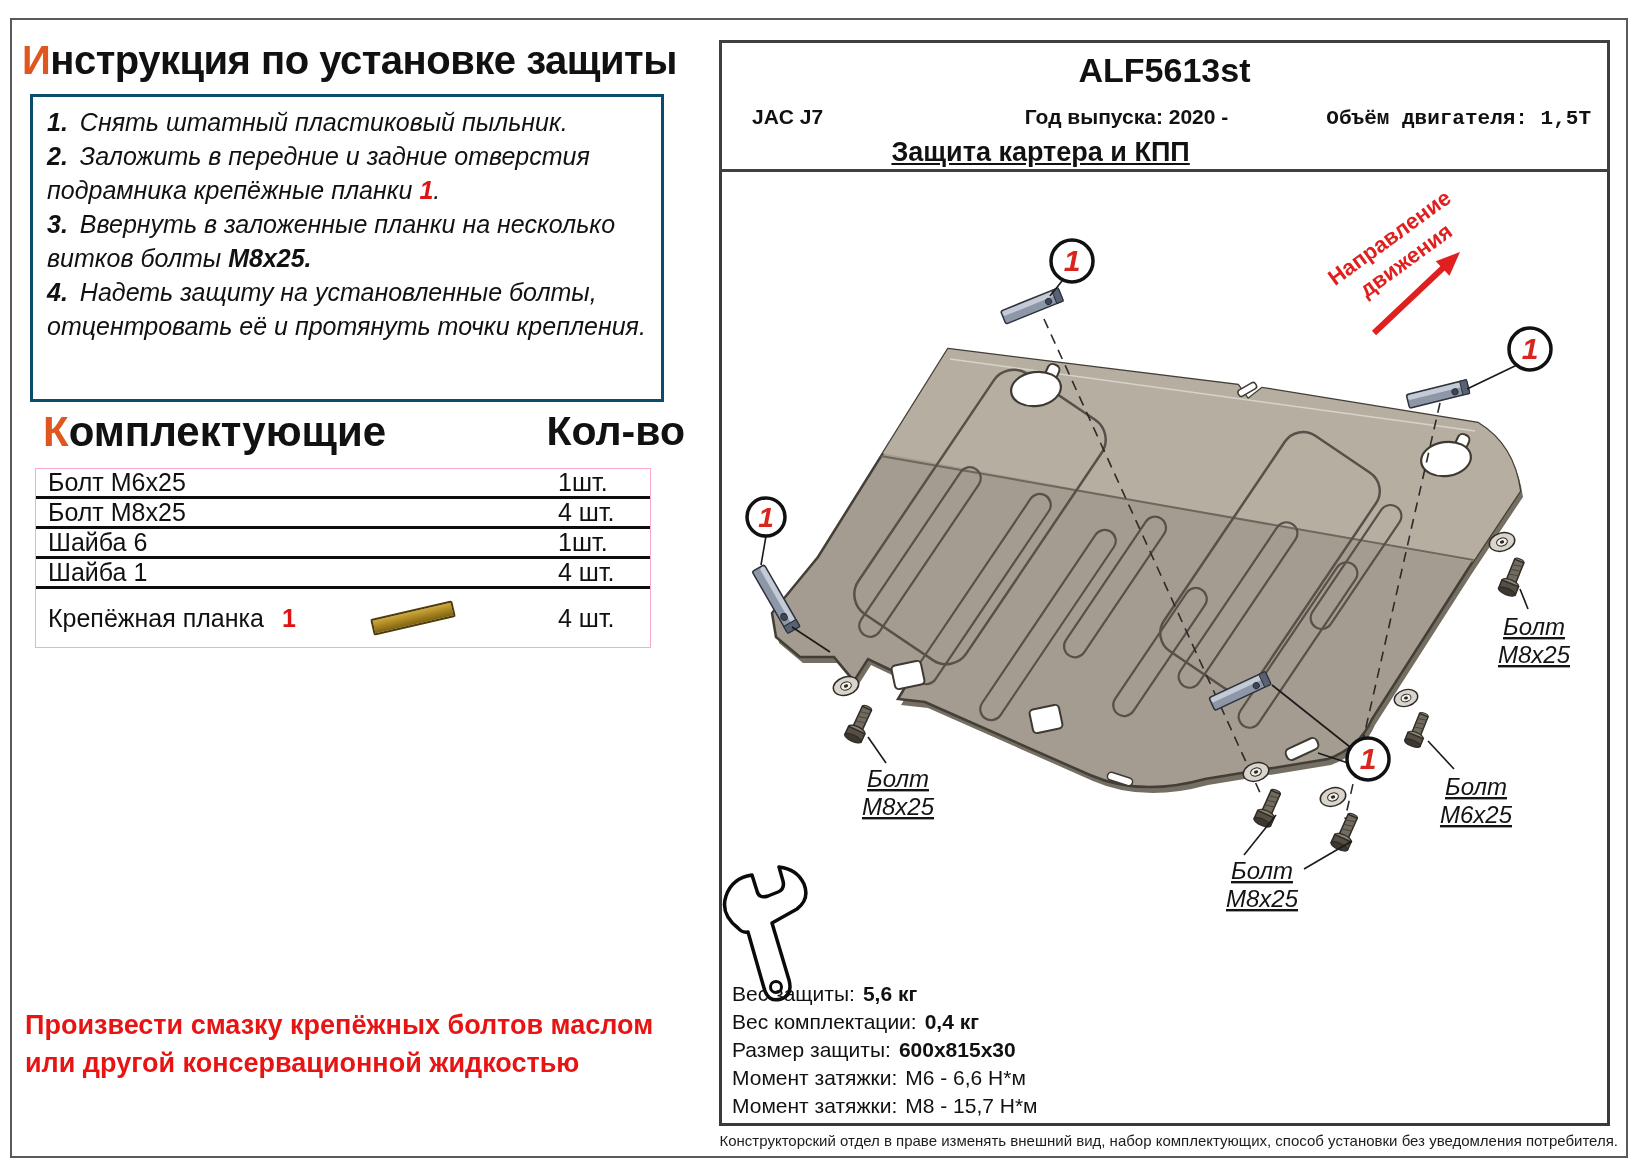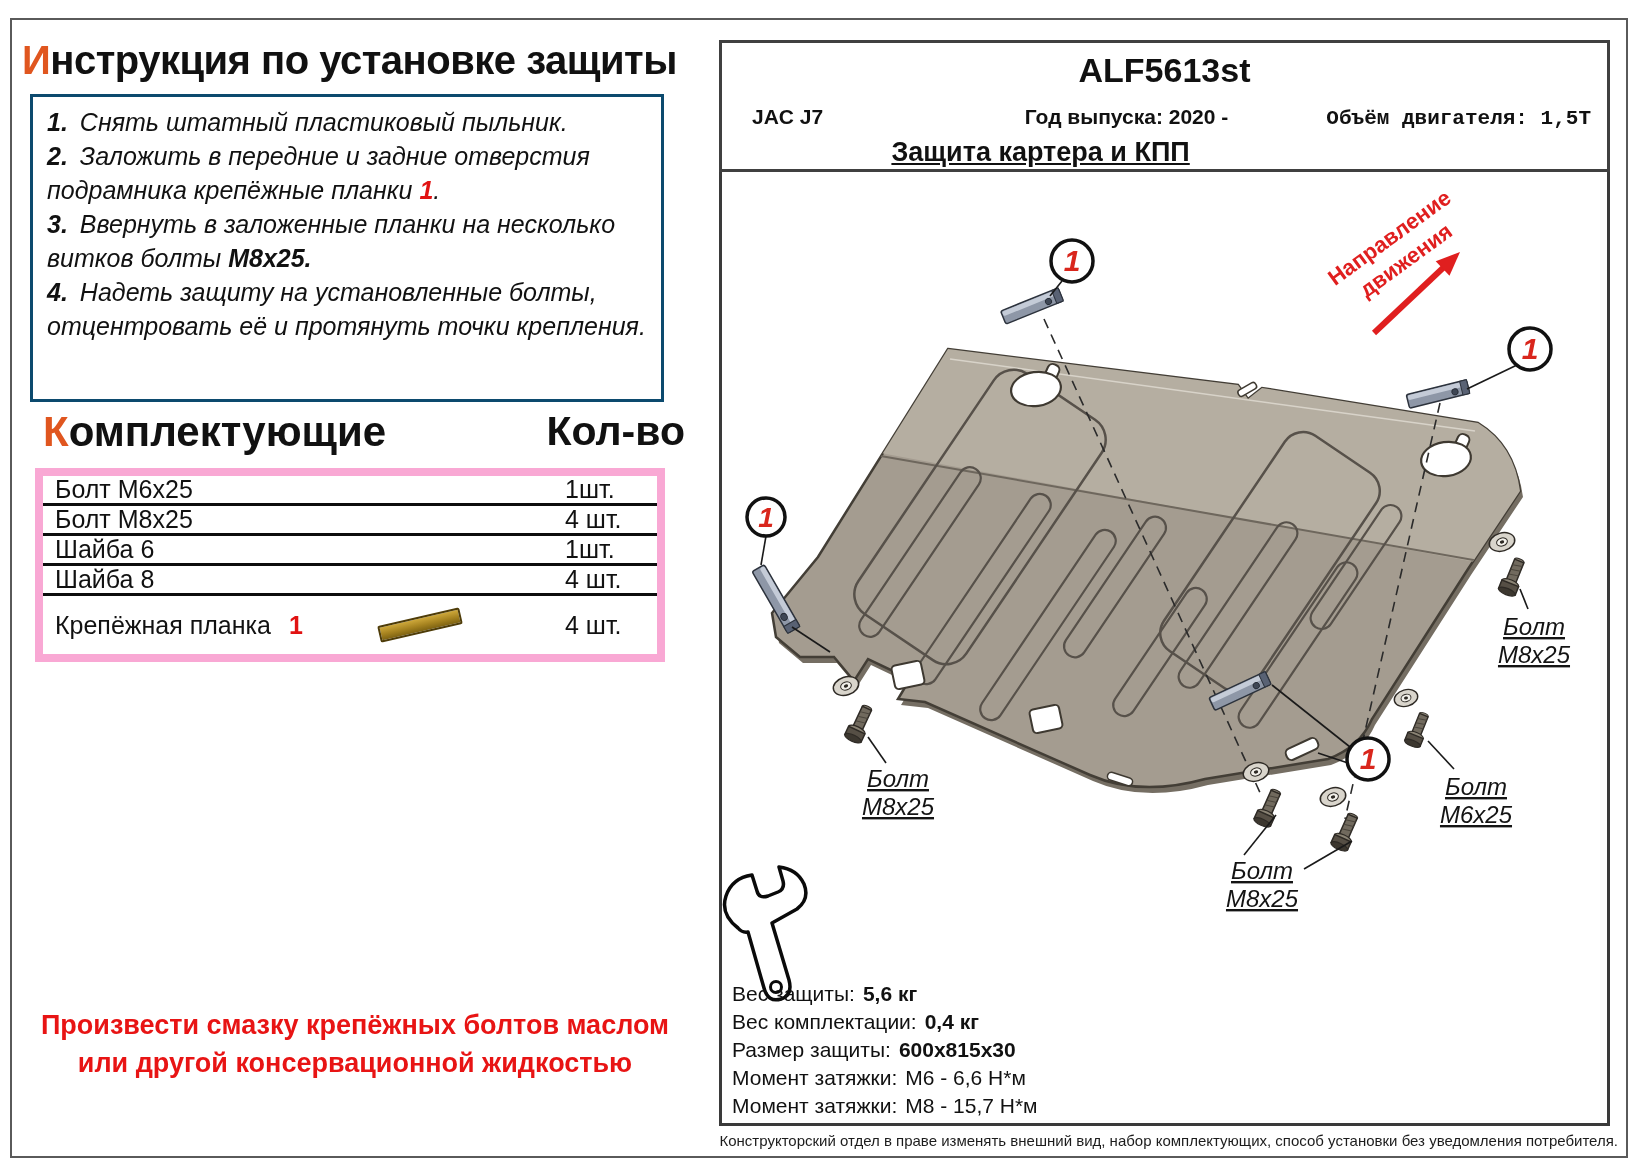--- a/index.html
+++ b/index.html
@@ -10,27 +10,27 @@
   
   #main-title{left:22px;top:38px;width:668px;font-size:40px;font-weight:bold;letter-spacing:-0.5px;white-space:nowrap;}
   .init-orange{color:#e0561f;}
   #instruction-box{left:30px;top:94px;width:600px;height:288px;border:3px solid #0c4a6e;padding:8px 14px 6px 14px;font-size:25px;line-height:34px;font-style:italic;}
   .step-num{font-weight:bold;margin-right:12px;}
   .bold-part{font-weight:bold;}
   .red-marker{color:#e11212;font-weight:bold;}
   #comp-heading-row{left:43px;top:408px;width:642px;display:flex;justify-content:space-between;align-items:flex-start;}
   #comp-heading{font-size:42px;font-weight:bold;}
   #qty-heading{font-size:41px;font-weight:bold;}
-  #components-table{left:35px;top:468px;width:614px;border:8px solid #f9a8d4;}
+  #components-table{left:35px;top:468px;width:614px;border:1px solid #f9a8d4;}
   .comp-row{position:relative;display:flex;justify-content:space-between;height:27px;align-items:center;border-bottom:3px solid #0d0d0d;font-size:25px;}
   .comp-row:last-child{border-bottom:none;height:58px;}
   .comp-name{padding-left:12px;white-space:nowrap;}
   .comp-qty{width:92px;text-align:left;white-space:nowrap;}
   .brass-plate{position:absolute;left:335px;top:50%;width:80px;height:13px;transform:translateY(-50%) rotate(-13deg);background:linear-gradient(180deg,#cfa93b 0%,#a5821f 55%,#7d6212 100%);border:2px solid #4e3c08;border-radius:2px;}
-  #warning-text{left:25px;top:1006px;width:660px;text-align:center;color:#e81414;font-size:27px;font-weight:bold;line-height:38px;}
+  #warning-text{left:25px;top:1006px;width:660px;color:#e81414;font-size:27px;font-weight:bold;line-height:38px;}
   
   #right-header-box{left:719px;top:40px;width:885px;height:126px;border:3px solid #404040;}
   #part-code{position:absolute;left:0;top:8px;width:100%;text-align:center;font-size:34px;font-weight:bold;}
   #header-row2{position:absolute;left:0;top:62px;width:100%;display:flex;align-items:baseline;font-size:21px;font-weight:bold;}
   #model-name{margin-left:30px;width:200px;}
   #year-label{flex:1;text-align:center;}
   #engine-label{width:290px;text-align:right;margin-right:16px;font-family:Liberation Mono, monospace;}
   #product-name{position:absolute;left:0;top:94px;width:72%;text-align:center;font-size:27px;font-weight:bold;text-decoration:underline;}
   #drawing-box{left:719px;top:172px;width:885px;height:951px;border:3px solid #3a3a3a;border-top:none;}
   #drawing-svg{position:absolute;left:0;top:0;}
@@ -66,21 +66,21 @@
     </div>
   <div class="comp-row">
       <span class="comp-name">Болт М8х25</span>
       <span class="comp-qty">4 шт.</span>
     </div>
   <div class="comp-row">
       <span class="comp-name">Шайба 6</span>
       <span class="comp-qty">1шт.</span>
     </div>
   <div class="comp-row">
-      <span class="comp-name">Шайба 8</span>
+      <span class="comp-name">Шайба 1</span>
       <span class="comp-qty">4 шт.</span>
     </div>
   <div class="comp-row">
     <span class="comp-name"><span>Крепёжная планка</span><span class="red-marker" style="margin-left:18px;">1</span></span>
     <span class="brass-plate"></span>
     <span class="comp-qty">4 шт.</span>
   </div>
 </div>
 
 <div class="abs" id="warning-text">

